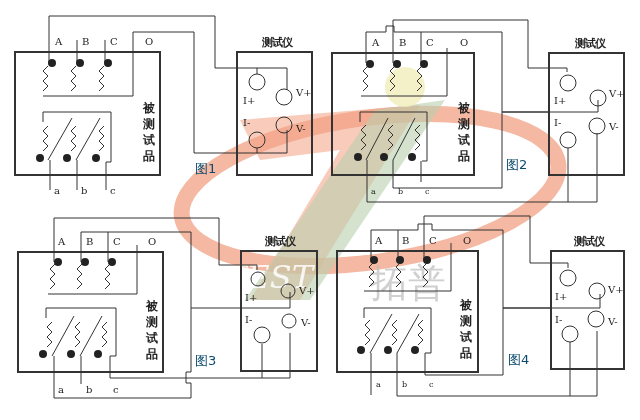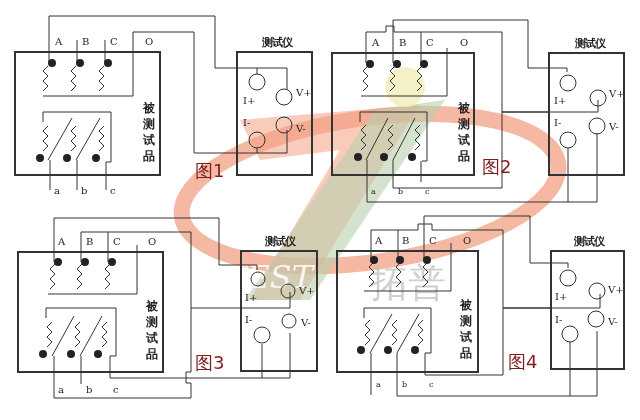--- a/index.html
+++ b/index.html
@@ -2,21 +2,21 @@
 <html><head>
 <meta charset="utf-8">
 <style>
   html, body { margin: 0; padding: 0; background: #ffffff; }
   #stage { position: relative; width: 640px; height: 420px; overflow: hidden; background: #ffffff; }
   svg { position: absolute; left: 0; top: 0; }
   .lbl { position: absolute; font-family: "DejaVu Serif", "Liberation Serif", serif; color: #222; font-size: 11px; line-height: 1; white-space: nowrap; }
   .term { font-size: 10px; }
   .title { font-weight: bold; font-size: 11px; font-family: "DejaVu Sans", sans-serif; letter-spacing: -1px; text-align: center; }
   .vert { font-weight: bold; font-size: 12px; font-family: "DejaVu Sans", sans-serif; width: 14px; line-height: 16px; white-space: normal; word-break: break-all; }
-  .fig { font-size: 18px; color: #7f1d1d; font-family: "DejaVu Sans", sans-serif; }
+  .fig { font-size: 13px; color: #0c4a6e; font-family: "DejaVu Sans", sans-serif; }
   .wm { position: absolute; font-family: "DejaVu Serif", serif; }
 </style>
 </head>
 <body>
 
 <div id="stage">
 
   <svg width="640" height="420">
     <ellipse cx="370" cy="190" rx="190" ry="72" fill="none" stroke="#f2a083" stroke-width="16" opacity="0.75" transform="rotate(-8 370 190)"></ellipse>
     <path d="M240 120 L420 105 L300 300 L250 300 L340 150 L260 160 Z" fill="#f2a083" opacity="0.55"></path>
@@ -208,21 +208,21 @@
   <div class="lbl term" style="left:460px;top:38px">O</div>
   <div class="lbl term" style="left:371px;top:188px;font-size:8px">a</div>
   <div class="lbl term" style="left:398px;top:188px;font-size:8px">b</div>
   <div class="lbl term" style="left:425px;top:188px;font-size:8px">c</div>
   <div class="lbl vert" style="left:458px;top:100px">被测试品</div>
   <div class="lbl title" style="left:575px;top:38px">测试仪</div>
   <div class="lbl term" style="left:554px;top:96px">I+</div>
   <div class="lbl term" style="left:554px;top:118px">I-</div>
   <div class="lbl term" style="left:609px;top:89px">V+</div>
   <div class="lbl term" style="left:609px;top:122px">V-</div>
-  <div class="lbl fig" style="left:482px;top:158px">图2</div>
+  <div class="lbl fig" style="left:506px;top:158px">图2</div>
 
   <div class="lbl term" style="left:58px;top:237px">A</div>
   <div class="lbl term" style="left:86px;top:237px">B</div>
   <div class="lbl term" style="left:113px;top:237px">C</div>
   <div class="lbl term" style="left:148px;top:237px">O</div>
   <div class="lbl term" style="left:58px;top:385px">a</div>
   <div class="lbl term" style="left:86px;top:385px">b</div>
   <div class="lbl term" style="left:113px;top:385px">c</div>
   <div class="lbl vert" style="left:146px;top:298px">被测试品</div>
   <div class="lbl title" style="left:265px;top:236px">测试仪</div>

